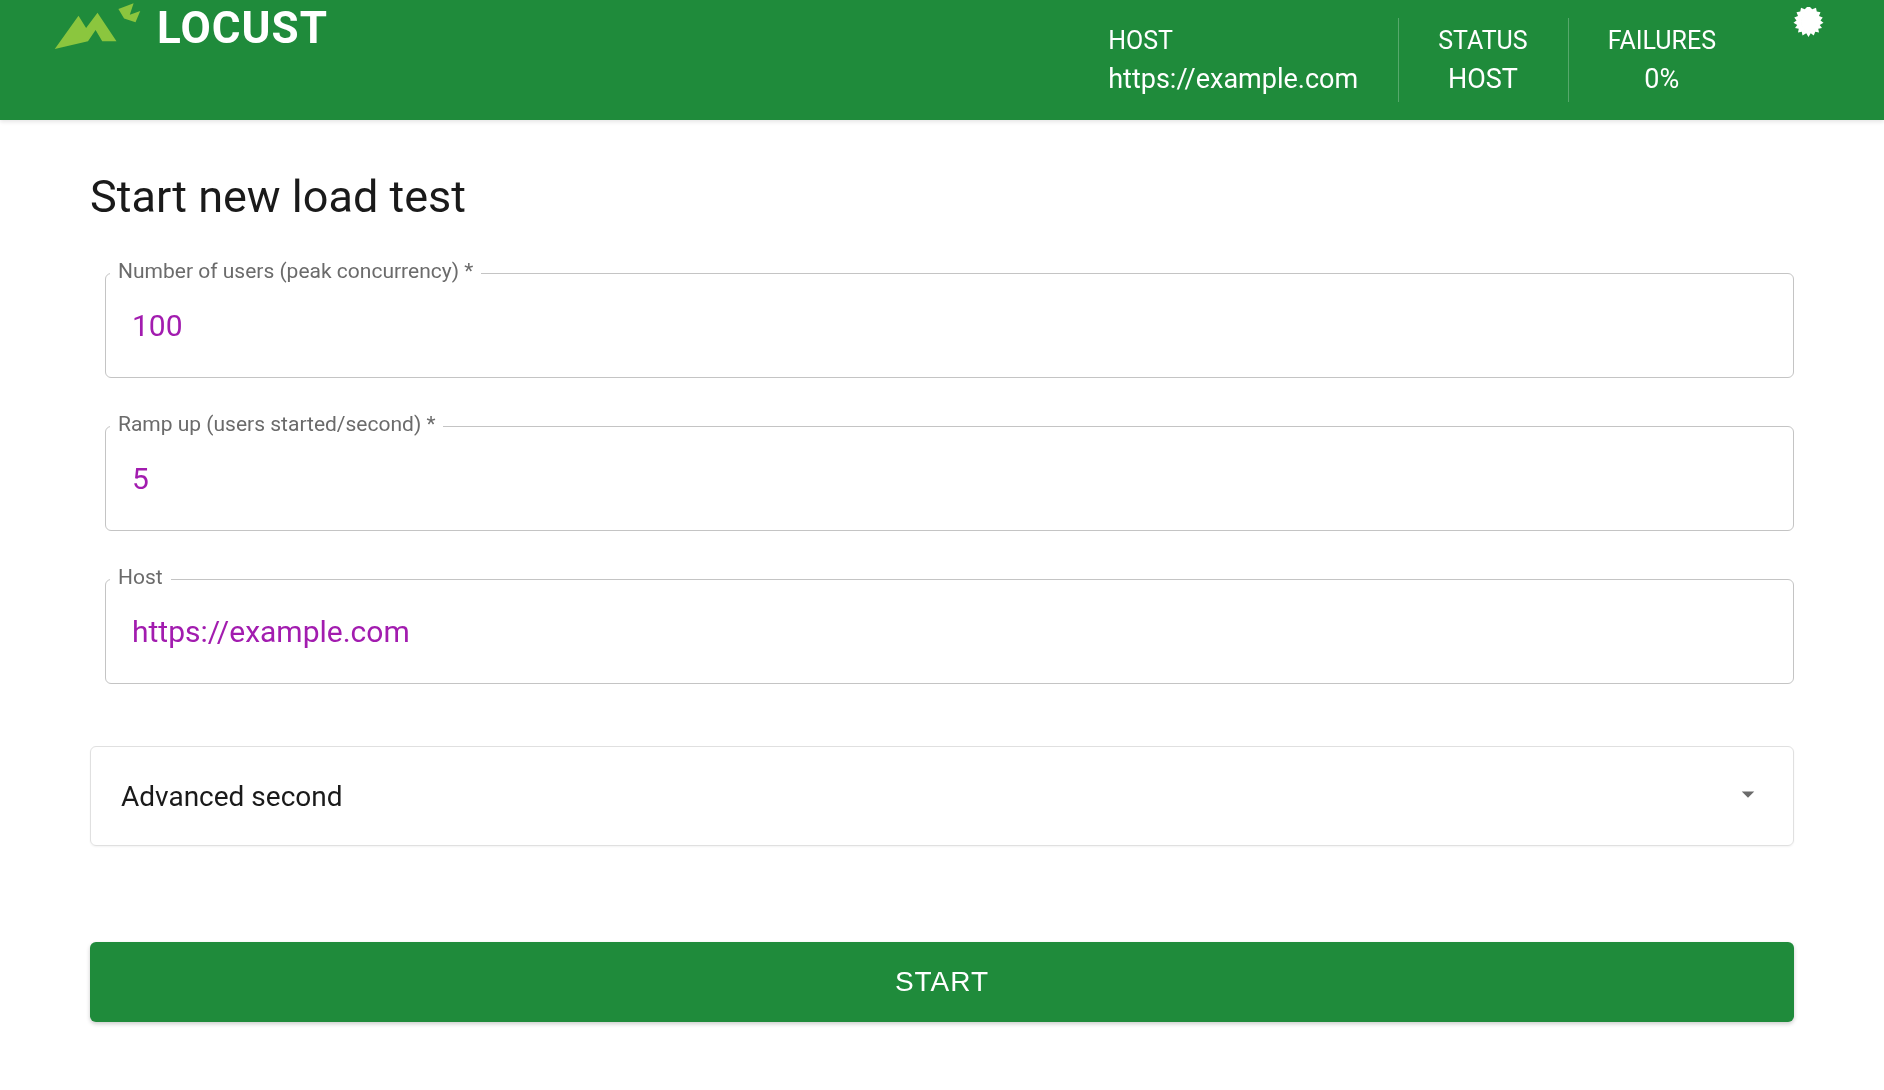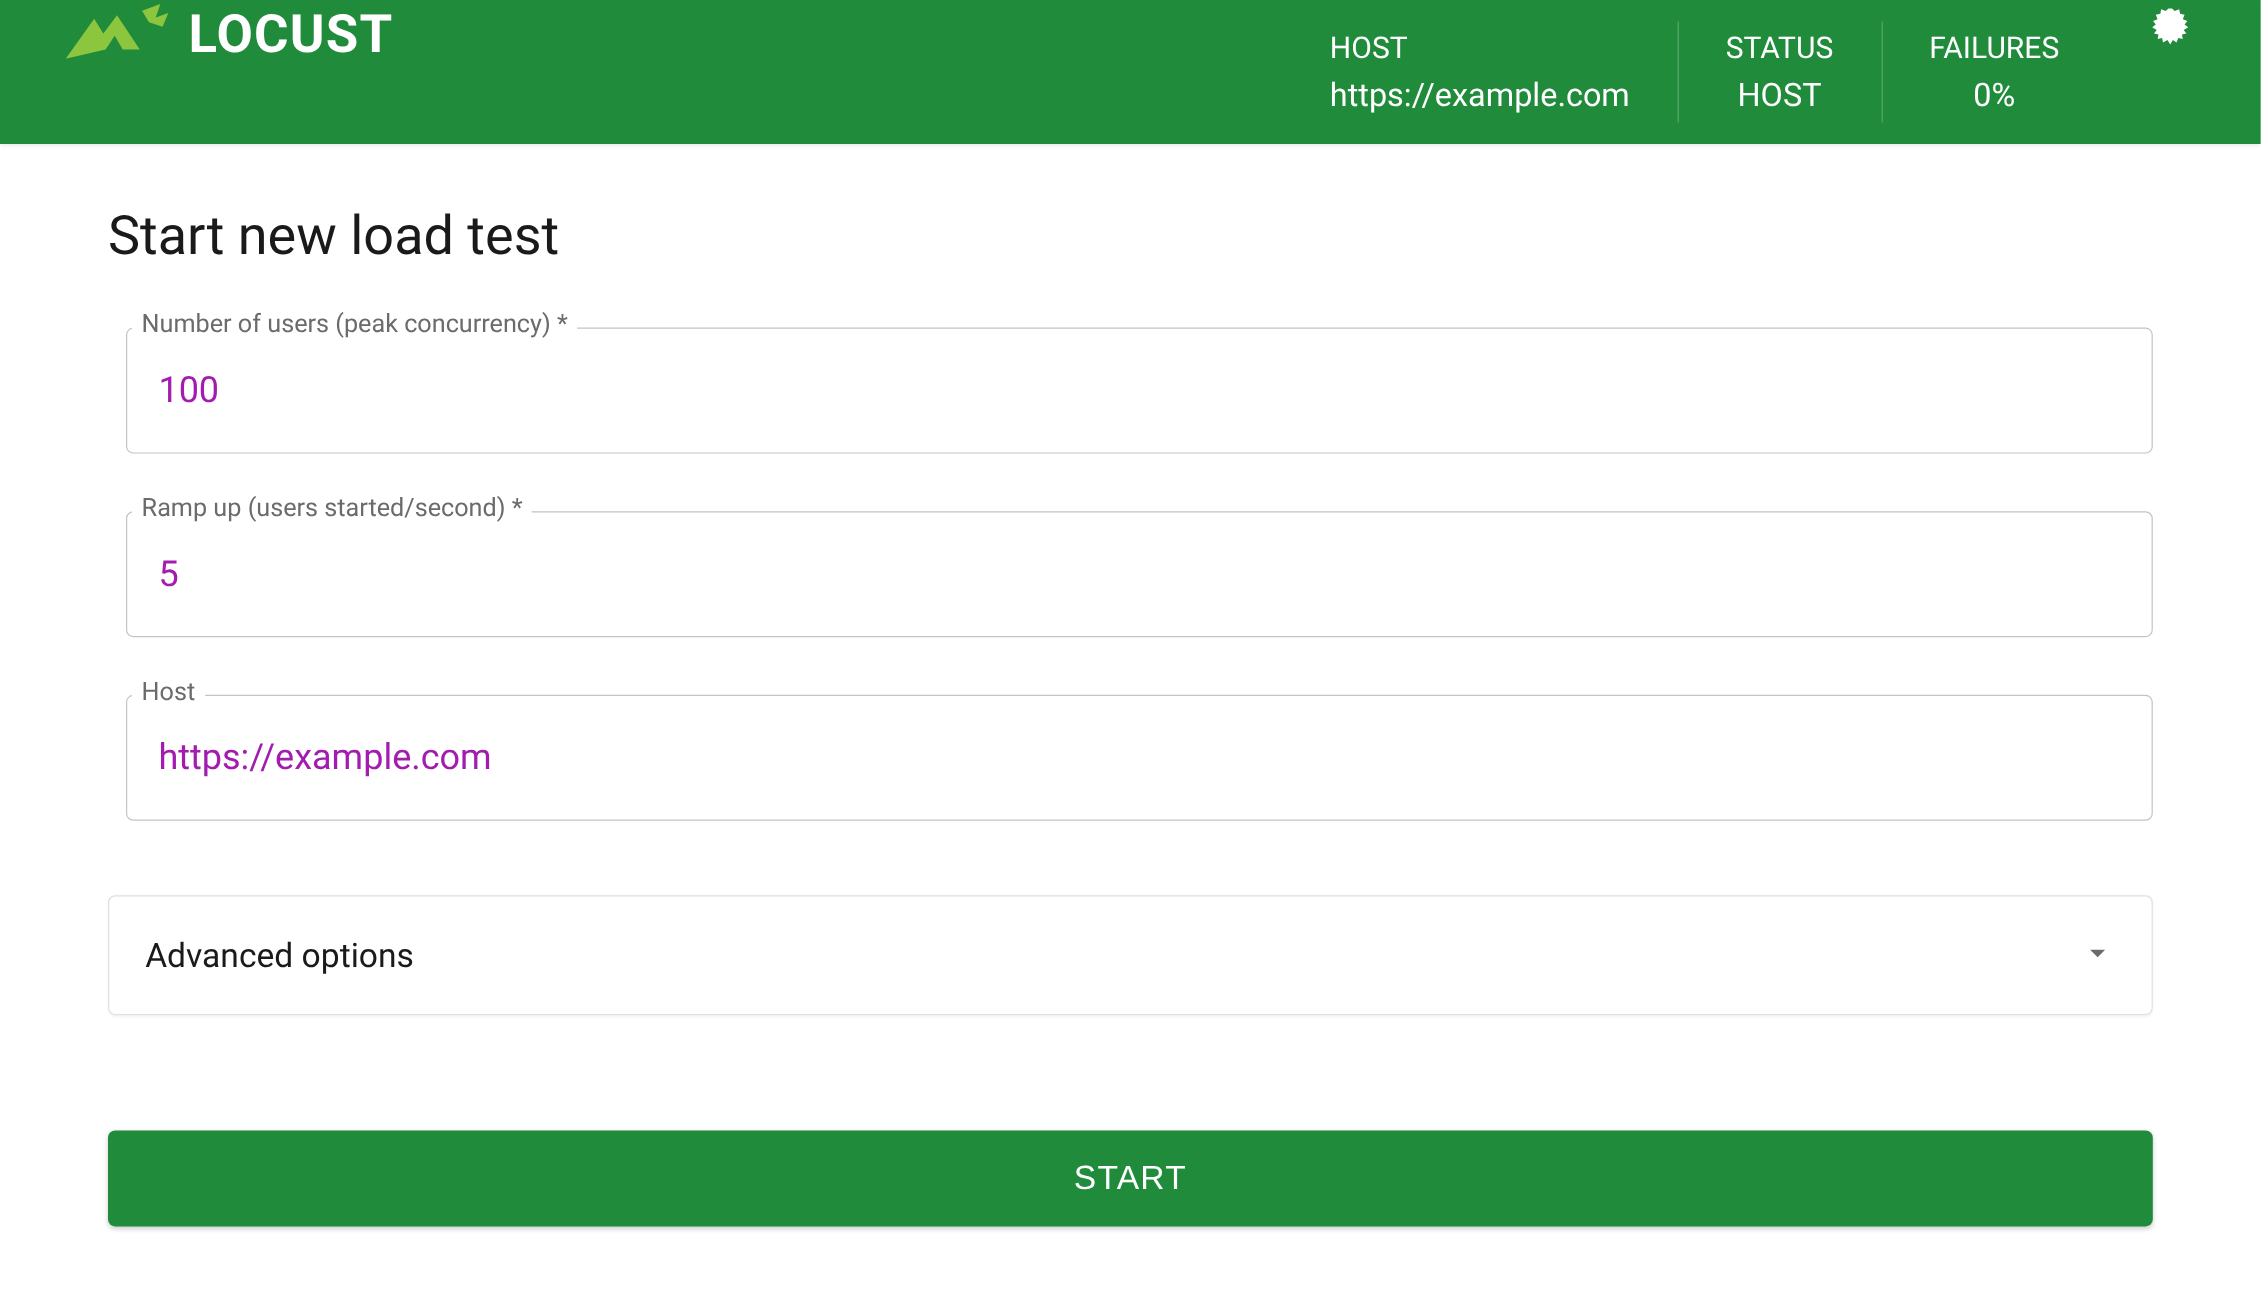--- a/index.html
+++ b/index.html
@@ -209,21 +209,21 @@
     <label class="field-label">Ramp up (users started/second) *</label>
     <input class="field-input" type="text" value="5" style="">
   </div>
 
   <div class="field">
     <label class="field-label">Host</label>
     <input class="field-input" type="text" value="https://example.com" style="">
   </div>
 
   <div class="accordion">
-    <span class="accordion-label">Advanced options</span>
+    <span class="accordion-label">Advanced second</span>
     <span>
       <svg viewBox="0 0 24 24">
           <path d="M7 10l5 5 5-5z"></path>
         </svg>
     </span>
   </div>
 
   <button class="start-btn">START</button>
 </div>
 

